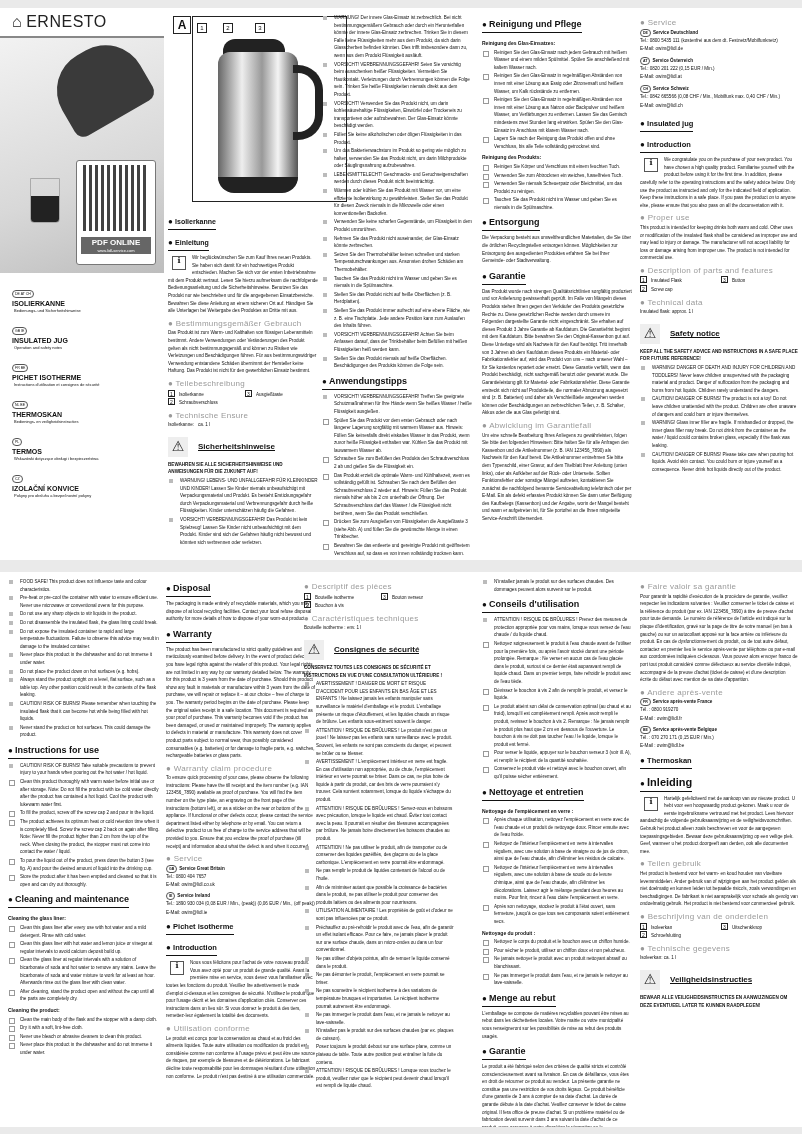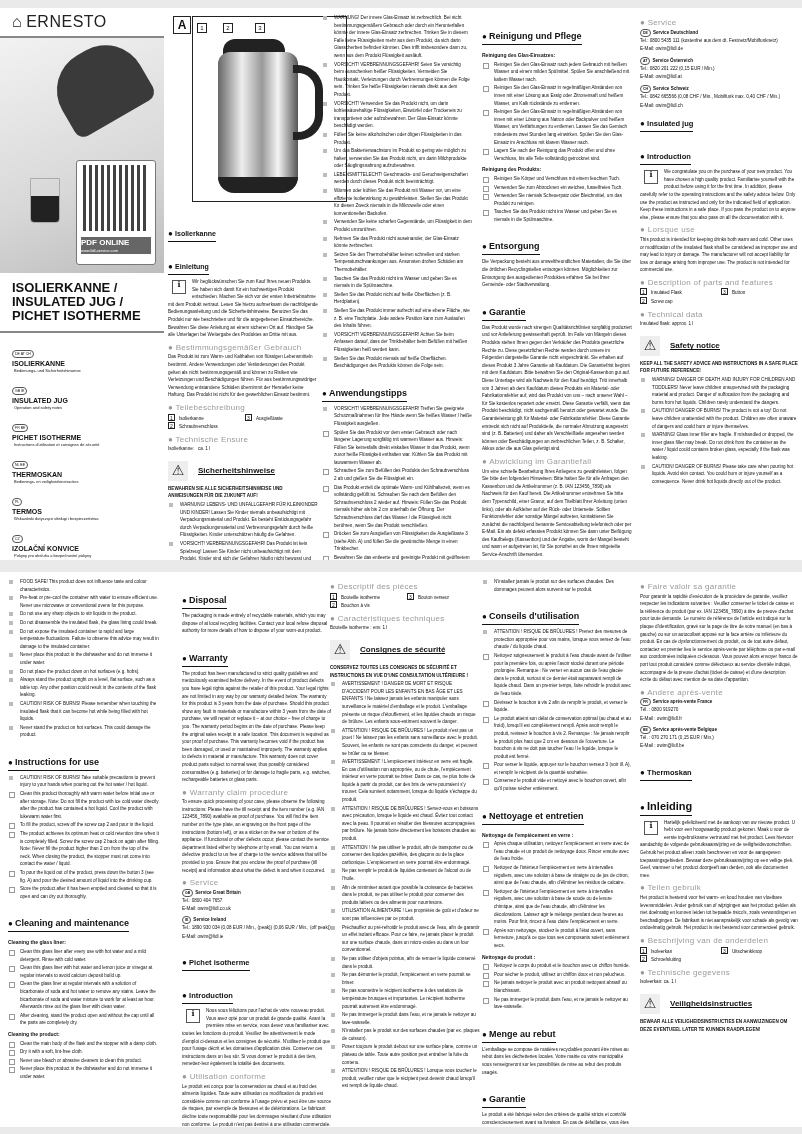--- a/index.html
+++ b/index.html
@@ -2,21 +2,21 @@
 <html><head>
 <meta charset="utf-8">
 <style>
 *{box-sizing:border-box;margin:0;padding:0}
 body{width:802px;height:1134px;background:#eaeaea;font-family:"Liberation Sans",sans-serif;color:#111;position:relative;overflow:hidden}
 .page{position:absolute;left:0;width:802px;background:#fff;overflow:hidden}
 #p1{top:8px;height:552px}
 #p2{top:572px;height:555px}
 .col{position:absolute;top:0;bottom:0;font-size:4.6px;line-height:7.6px;padding-top:6px}
 .col p{margin:0 0 1px 0}
-.h1{font-weight:bold;font-size:9px;line-height:12px;margin:16px 0 3px;display:inline-block;border-bottom:1.5px solid #111;padding-bottom:1px}
+.h1{font-weight:bold;font-size:9px;line-height:12px;margin:4px 0 3px;display:inline-block;border-bottom:1.5px solid #111;padding-bottom:1px}
 .h1:before{content:"● ";font-size:8px}
 .h2{font-weight:normal;font-size:8px;color:#9a9a9a;margin:5px 0 2px;letter-spacing:.3px}
 .h2:before{content:"● ";color:#9a9a9a}
 .h3{font-weight:bold;font-size:5px;margin:4px 0 1px}
 ul{list-style:none}
 li{position:relative;padding-left:12px;margin-bottom:1px}
 li:before{content:"";position:absolute;left:1px;top:2px;width:4px;height:4px;background:#bbb}
 li.sq:before{background:none;border:0.6px solid #999}
 .warn{font-weight:bold}
 .boxnum{display:inline-block;border:.7px solid #222;width:7px;height:7px;font-size:5px;line-height:6px;text-align:center;margin-right:4px}
@@ -25,21 +25,21 @@
 .safety .icon{width:20px;height:20px;background:#eee;display:flex;align-items:center;justify-content:center;font-size:14px}
 .safety .t{font-weight:bold;font-size:8px;border-bottom:1.5px solid #111}
 .lang{display:inline-block;border:.6px solid #555;border-radius:4px;font-size:3.5px;padding:0 2px;margin-right:2px;line-height:6px}
 .infobox{float:left;width:14px;height:14px;border:1px solid #555;margin:2px 6px 2px 4px;text-align:center;font-size:8px;font-weight:bold;font-family:"DejaVu Serif",serif}
 
 #cover{position:absolute;left:0;top:0;width:164px;height:552px}
 #brand{height:28px;display:flex;align-items:center;padding-left:12px;font-size:16px;letter-spacing:.5px;color:#222}
 #hero{height:237px;background:linear-gradient(160deg,#f2f2f2 0%,#d8d8d8 60%,#bdbdbd 100%);position:relative;border-top:2px solid #888}
 #qr{position:absolute;right:8px;bottom:8px;width:80px;height:105px;border:1.5px solid #777;background:#fff;border-radius:3px;padding:4px}
 #qr .code{width:66px;height:66px;margin:0 auto;background:repeating-linear-gradient(90deg,#222 0 3px,#fff 3px 6px),#fff;opacity:.85}
-#qr .pdf{background:#666;color:#fff;text-align:left;margin-top:6px;font-weight:bold;font-size:8px;line-height:11px}
+#qr .pdf{background:#666;color:#fff;text-align:center;margin-top:6px;font-weight:bold;font-size:8px;line-height:11px}
 #qr .pdf small{display:block;font-size:4px;font-weight:normal;line-height:6px}
 .cup{position:absolute;left:30px;bottom:50px;width:30px;height:45px;border:1px solid #aaa;border-radius:0 0 4px 4px;background:linear-gradient(#fff0 40%,#222 40%)}
 .jug{position:absolute;left:55px;top:10px;width:90px;height:75px;background:#3a3a3a;border-radius:40px 40px 10px 10px;transform:rotate(-30deg)}
 #title{padding:8px 12px;font-weight:bold;font-size:13px;line-height:14px;border-bottom:2px solid #888}
 #langs{padding:8px 12px}
 .lg{margin-bottom:5px}
 .lg .n{font-weight:bold;font-size:7px;line-height:9px}
 .lg .s{font-size:4px;line-height:5px;padding-left:2px}
 #ian{position:absolute;left:0;bottom:0;width:164px;height:40px;background:#8a8a8a;padding:12px 8px}
 #ian .v{background:#fff;display:inline-block;padding:2px 5px;font-size:8px}
@@ -65,21 +65,20 @@
         <span>ERNESTO</span>
       </div>
   <div id="hero">
    <div class="jug"></div>
    <div class="cup"></div>
    <div id="qr">
     <div class="code"></div>
     <div class="pdf"><span>PDF ONLINE</span><small>www.lidl-service.com</small></div>
    </div>
   </div>
-  <div id="title">ISOLIERKANNE / INSULATED JUG / PICHET ISOTHERME</div>
   <div id="langs">
    <div class="lg"><span class="lang">DE AT CH</span><div class="n">ISOLIERKANNE</div><div class="s">Bedienungs- und Sicherheitshinweise</div></div>
    <div class="lg"><span class="lang">GB IE</span><div class="n">INSULATED JUG</div><div class="s">Operation and safety notes</div></div>
    <div class="lg"><span class="lang">FR BE</span><div class="n">PICHET ISOTHERME</div><div class="s">Instructions d'utilisation et consignes de sécurité</div></div>
    <div class="lg"><span class="lang">NL BE</span><div class="n">THERMOSKAN</div><div class="s">Bedienings- en veiligheidsinstructies</div></div>
    <div class="lg"><span class="lang">PL</span><div class="n">TERMOS</div><div class="s">Wskazówki dotyczące obsługi i bezpieczeństwa</div></div>
    <div class="lg"><span class="lang">CZ</span><div class="n">IZOLAČNÍ KONVICE</div><div class="s">Pokyny pro obsluhu a bezpečnostní pokyny</div></div>
 
   </div>
  </div>
@@ -176,21 +175,21 @@
  </div>
 
  <div class="col" style="left:640px;width:158px">
   <div class="h2">Service</div>
   <div><b><span class="lang">DE</span><span>Service Deutschland</span></b><p>Tel.: 0800 5435 111 (kostenfrei aus dem dt. Festnetz/Mobilfunknetz)</p><p>E-Mail: owim@lidl.de</p></div>
   <div style="margin-top:4px"><b><span class="lang">AT</span><span>Service Österreich</span></b><p>Tel.: 0820 201 222 (0,15 EUR / Min.)</p><p>E-Mail: owim@lidl.at</p></div>
   <div style="margin-top:4px"><b><span class="lang">CH</span><span>Service Schweiz</span></b><p>Tel.: 0842 665566 (0,08 CHF / Min., Mobilfunk max. 0,40 CHF / Min.)</p><p>E-Mail: owim@lidl.ch</p></div>
   <div class="h1" style="font-size:7.5px;margin-top:8px">Insulated jug</div><br>
   <div class="h1" style="font-size:7.5px">Introduction</div>
   <p><span class="infobox">i</span><span>We congratulate you on the purchase of your new product. You have chosen a high quality product. Familiarise yourself with the product before using it for the first time. In addition, please carefully refer to the operating instructions and the safety advice below. Only use the product as instructed and only for the indicated field of application. Keep these instructions in a safe place. If you pass the product on to anyone else, please ensure that you also pass on all the documentation with it.</span></p>
-  <div class="h2">Lorsque use</div>
+  <div class="h2">Proper use</div>
   <p>This product is intended for keeping drinks both warm and cold. Other uses or modification of the insulated flask shall be considered as improper use and may lead to injury or damage. The manufacturer will not accept liability for loss or damage arising from improper use. The product is not intended for commercial use.</p>
   <div class="h2">Description of parts and features</div>
   <div class="parts">
    <div><span class="boxnum">1</span><span>Insulated Flask</span></div>
    <div><span class="boxnum">3</span><span>Button</span></div>
    <div><span class="boxnum">2</span><span>Screw cap</span></div>
   </div>
   <div class="h2">Technical data</div>
   <p><span>Insulated flask:</span> <span>approx. 1 l</span></p>
   <div class="safety">
@@ -240,38 +239,38 @@
   </ul>
   <div class="h3">Cleaning the product:</div>
   <ul>
    <li class="sq">Clean the main body of the flask and the stopper with a damp cloth.</li>
    <li class="sq">Dry it with a soft, lint-free cloth.</li>
    <li class="sq">Never use bleach or abrasive cleaners to clean this product.</li>
    <li class="sq">Never place this product in the dishwasher and do not immerse it under water.</li>
   </ul>
  </div>
 
- <div class="col" style="left:182px;width:150px">
+ <div class="col" style="left:166px;width:150px">
   <div class="h1">Disposal</div>
   <p>The packaging is made entirely of recyclable materials, which you may dispose of at local recycling facilities. Contact your local refuse disposal authority for more details of how to dispose of your worn-out product.</p>
   <div class="h1">Warranty</div>
   <p>The product has been manufactured to strict quality guidelines and meticulously examined before delivery. In the event of product defects you have legal rights against the retailer of this product. Your legal rights are not limited in any way by our warranty detailed below. The warranty for this product is 3 years from the date of purchase. Should this product show any fault in materials or manufacture within 3 years from the date of purchase, we will repair or replace it – at our choice – free of charge to you. The warranty period begins on the date of purchase. Please keep the original sales receipt in a safe location. This document is required as your proof of purchase. This warranty becomes void if the product has been damaged, or used or maintained improperly. The warranty applies to defects in material or manufacture. This warranty does not cover product parts subject to normal wear, thus possibly considered consumables (e.g. batteries) or for damage to fragile parts, e.g. switches, rechargeable batteries or glass parts.</p>
   <div class="h2">Warranty claim procedure</div>
   <p>To ensure quick processing of your case, please observe the following instructions: Please have the till receipt and the item number (e.g. IAN 123456_7890) available as proof of purchase. You will find the item number on the type plate, an engraving on the front page of the instructions (bottom left), or as a sticker on the rear or bottom of the appliance. If functional or other defects occur, please contact the service department listed either by telephone or by email. You can return a defective product to us free of charge to the service address that will be provided to you. Ensure that you enclose the proof of purchase (till receipt) and information about what the defect is and when it occurred.</p>
   <div class="h2">Service</div>
   <div><b><span class="lang">GB</span><span>Service Great Britain</span></b><p>Tel.: 0800 404 7657</p><p>E-Mail: owim@lidl.co.uk</p></div>
   <div style="margin-top:3px"><b><span class="lang">IE</span><span>Service Ireland</span></b><p>Tel.: 1890 930 034 (0,08 EUR / Min., (peak)) (0,06 EUR / Min., (off peak))</p><p>E-Mail: owim@lidl.ie</p></div>
   <div class="h1" style="font-size:7.5px">Pichet isotherme</div><br>
   <div class="h1" style="font-size:7.5px">Introduction</div>
   <p><span class="infobox">i</span><span>Nous vous félicitons pour l'achat de votre nouveau produit. Vous avez opté pour un produit de grande qualité. Avant la première mise en service, vous devez vous familiariser avec toutes les fonctions du produit. Veuillez lire attentivement le mode d'emploi ci-dessous et les consignes de sécurité. N'utilisez le produit que pour l'usage décrit et les domaines d'application cités. Conserver ces instructions dans un lieu sûr. Si vous donnez le produit à des tiers, remettez-leur également la totalité des documents.</span></p>
   <div class="h2">Utilisation conforme</div>
   <p>Le produit est conçu pour la conservation au chaud et au froid des aliments liquides. Toute autre utilisation ou modification du produit est considérée comme non conforme à l'usage prévu et peut être une source de risques, par exemple de blessures et de détériorations. Le fabricant décline toute responsabilité pour les dommages résultant d'une utilisation non conforme. Le produit n'est pas destiné à une utilisation commerciale.</p>
  </div>
 
- <div class="col" style="left:330px;width:150px">
+ <div class="col" style="left:304px;width:150px">
   <div class="h2">Descriptif des pièces</div>
   <div class="parts">
    <div><span class="boxnum">1</span><span>Bouteille isotherme</span></div>
    <div><span class="boxnum">3</span><span>Bouton verseur</span></div>
    <div><span class="boxnum">2</span><span>Bouchon à vis</span></div>
   </div>
   <div class="h2">Caractéristiques techniques</div>
   <p><span>Bouteille isotherme :</span> <span>env. 1 l</span></p>
   <div class="safety">
         <span class="icon">⚠</span>

